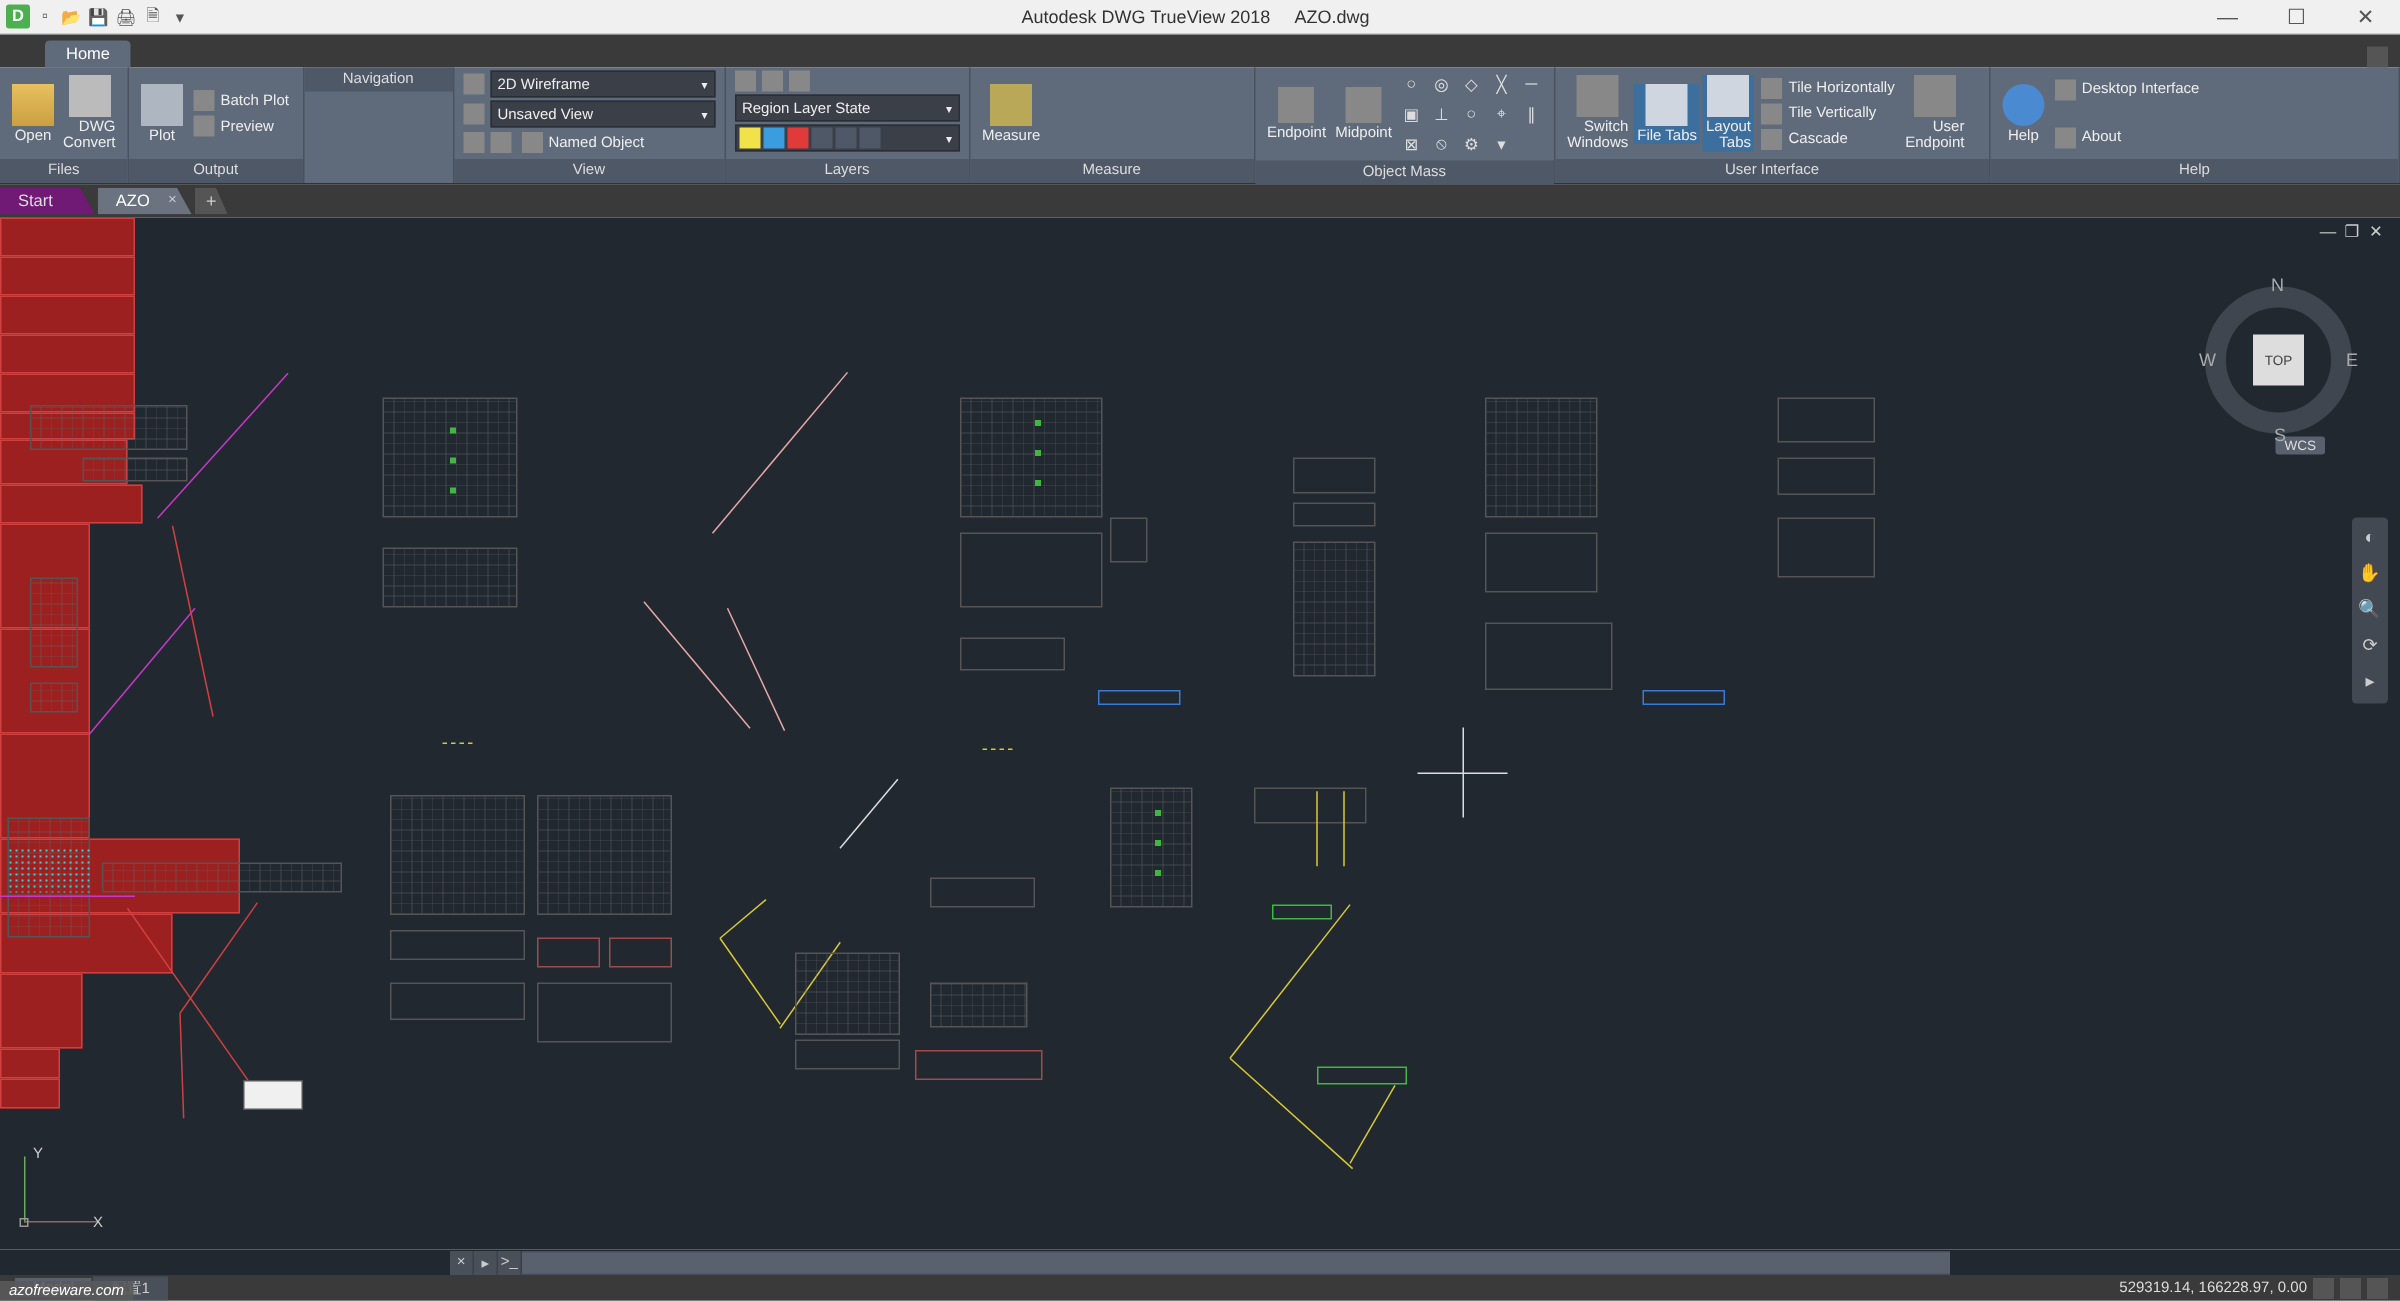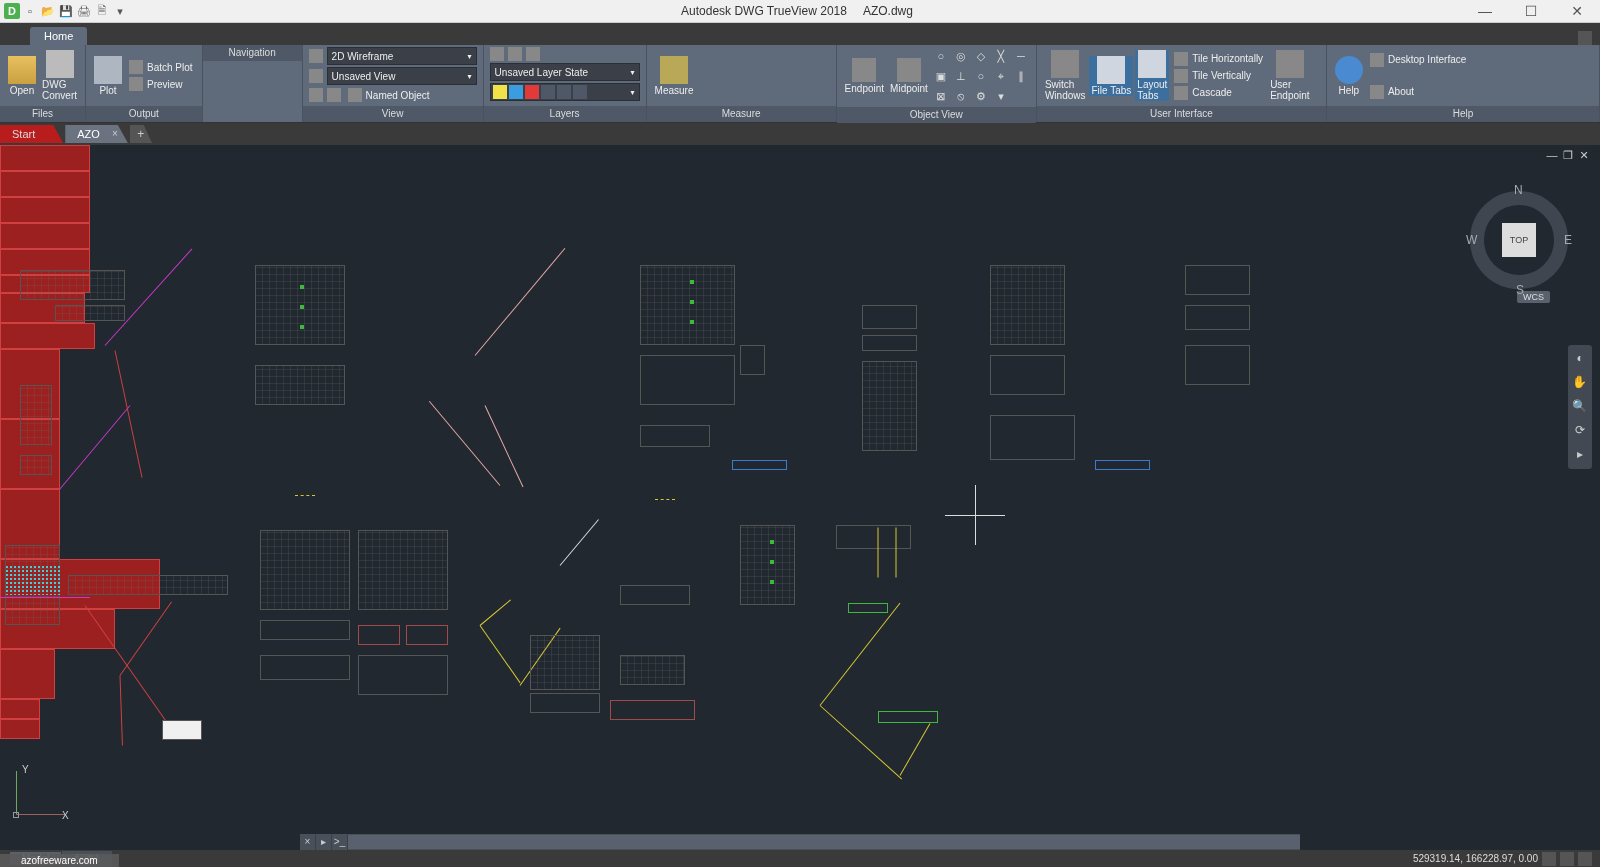--- a/index.html
+++ b/index.html
@@ -20,36 +20,36 @@
 .ribbon-extras { margin-left: auto; display: flex; gap: 6px; padding-right: 8px; }
 .ribbon-extra { width: 14px; height: 14px; background: #555; cursor: pointer; }
 
 
 .ribbon { height: 78px; background: #5f6a7a; display: flex; border-bottom: 1px solid #333; }
 .panel { border-right: 1px solid #4a5260; display: flex; flex-direction: column; }
 .panel-body { flex: 1; display: flex; align-items: center; padding: 2px 6px; gap: 2px; }
 .panel-title { height: 16px; background: #4e5866; color: #ddd; font-size: 10px; text-align: center; line-height: 16px; cursor: pointer; }
 .panel-col { display: flex; flex-direction: column; align-items: center; justify-content: center; gap: 1px; cursor: pointer; padding: 0 2px; }
 .big-icon { width: 28px; height: 28px; background: #888; }
-.panel-col .lbl { font-size: 10px; color: #eee; text-align: left; line-height: 11px; white-space: pre; }
+.panel-col .lbl { font-size: 10px; color: #eee; text-align: right; line-height: 11px; white-space: pre; }
 .panel-rows { display: flex; flex-direction: column; gap: 1px; }
 .panel-row { display: flex; align-items: center; gap: 4px; cursor: pointer; padding: 1px 3px; font-size: 10px; color: #eee; }
 .sm-icon { width: 14px; height: 14px; background: #888; }
 .dd { background: #3a3f48; border: 1px solid #2a2e35; color: #eee; font-size: 10px; padding: 1px 4px; height: 18px; width: 150px; display: flex; align-items: center; justify-content: space-between; cursor: pointer; }
 .dd .arrow { font-size: 8px; }
 .layer-dd { width: 150px; }
 .layer-swatches { display: flex; gap: 2px; padding: 2px; }
 .swatch { width: 14px; height: 14px; }
 .snap-grid { display: grid; grid-template-columns: repeat(5, 18px); grid-auto-rows: 18px; gap: 2px; }
 .snap-cell { width: 18px; height: 18px; display: flex; align-items: center; justify-content: center; cursor: pointer; color: #ddd; font-size: 11px; }
 .ribbon-toggle { background: #3c6f9e; }
 
 
 .file-tabs { height: 22px; background: #3a3a3a; display: flex; align-items: center; }
-.file-tab { padding: 3px 28px 3px 12px; background: #b91c1c; color: #ddd; font-size: 11px; margin-right: 2px; position: relative; cursor: pointer; clip-path: polygon(0 0, calc(100% - 10px) 0, 100% 100%, 0 100%); }
+.file-tab { padding: 3px 28px 3px 12px; background: #701a75; color: #ddd; font-size: 11px; margin-right: 2px; position: relative; cursor: pointer; clip-path: polygon(0 0, calc(100% - 10px) 0, 100% 100%, 0 100%); }
 .file-tab.active { background: #6b7380; color: #fff; }
 .file-tab .x { position: absolute; right: 10px; top: 3px; font-size: 10px; color: #ccc; }
 .tab-add { width: 22px; height: 18px; background: #555; color: #ccc; display: flex; align-items: center; justify-content: center; font-size: 12px; cursor: pointer; clip-path: polygon(0 0, calc(100% - 8px) 0, 100% 100%, 0 100%); }
 
 
 .canvas-wrap { position: relative; height: calc(100% - 23px - 22px - 78px - 22px - 17px - 17px); background: #212830; overflow: hidden; }
 .canvas-inner-controls { position: absolute; top: 4px; right: 10px; display: flex; gap: 4px; z-index: 5; }
 .cc-btn { width: 12px; height: 12px; color: #ccc; font-size: 11px; cursor: pointer; text-align: center; line-height: 12px; }
 
 .viewcube { position: absolute; top: 20px; right: 26px; width: 110px; height: 140px; z-index: 4; }
@@ -99,21 +99,21 @@
 .cmd-input { flex: 1; background: #5a616e; border: none; height: 14px; color: #eee; font-size: 10px; padding: 0 4px; outline: none; }
 
 
 .layout-tabs { height: 17px; background: #3a3a3a; display: flex; align-items: center; }
 .layout-tab { padding: 1px 12px; background: #5a616e; color: #eee; font-size: 10px; cursor: pointer; margin-right: 1px; }
 .layout-tab.dim { background: #4a505a; color: #ccc; }
 .status-right { margin-left: auto; display: flex; align-items: center; gap: 4px; padding-right: 8px; }
 .status-text { color: #ddd; font-size: 10px; }
 .status-icon { width: 14px; height: 14px; background: #555; cursor: pointer; }
 
-.watermark { position: absolute; bottom: 0; left: 0; background: rgba(90,90,90,0.9); color: #fff; font-size: 10px; padding: 1px 21px; }
+.watermark { position: absolute; bottom: 0; left: 0; background: rgba(90,90,90,0.9); color: #fff; font-size: 10px; padding: 1px 6px; font-style: italic; }
 </style>
 </head>
 <body>
 
 <div class="title-bar">
   <div class="qat">
     <div class="qat-logo">D</div>
     <div class="qat-btn">▫</div>
     <div class="qat-btn">📂</div>
     <div class="qat-btn">💾</div>
@@ -209,21 +209,21 @@
   </div>
 
   <div class="panel" style="min-width:160px">
     <div class="panel-body" style="flex-direction:column;align-items:stretch;gap:2px">
       <div style="display:flex;gap:4px;align-items:center">
         <div class="sm-icon"></div>
         <div class="sm-icon"></div>
         <div class="sm-icon"></div>
       </div>
       <div class="dd layer-dd">
-          <span>Unsaved Layer State</span>
+          <span>Region Layer State</span>
           <span class="arrow">▾</span>
         </div>
       <div class="dd layer-dd" style="padding:0">
         <div class="layer-swatches">
           <div class="swatch" style="background:#f2e24a"></div>
           <div class="swatch" style="background:#3a9de0"></div>
           <div class="swatch" style="background:#e03a3a"></div>
           <div class="swatch" style="background:#4e5866"></div>
           <div class="swatch" style="background:#4e5866"></div>
           <div class="swatch" style="background:#4e5866"></div>
@@ -264,21 +264,21 @@
         <div class="snap-cell">⊥</div>
         <div class="snap-cell">○</div>
         <div class="snap-cell">⌖</div>
         <div class="snap-cell">∥</div>
         <div class="snap-cell">⊠</div>
         <div class="snap-cell">⦸</div>
         <div class="snap-cell">⚙</div>
         <div class="snap-cell">▾</div>
       </div>
     </div>
-    <div class="panel-title">Object View</div>
+    <div class="panel-title">Object Mass</div>
   </div>
 
   <div class="panel" style="min-width:290px">
     <div class="panel-body">
       <div class="panel-col">
         <div class="big-icon"></div>
         <span class="lbl">Switch
 Windows</span>
       </div>
       <div class="panel-col ribbon-toggle">

